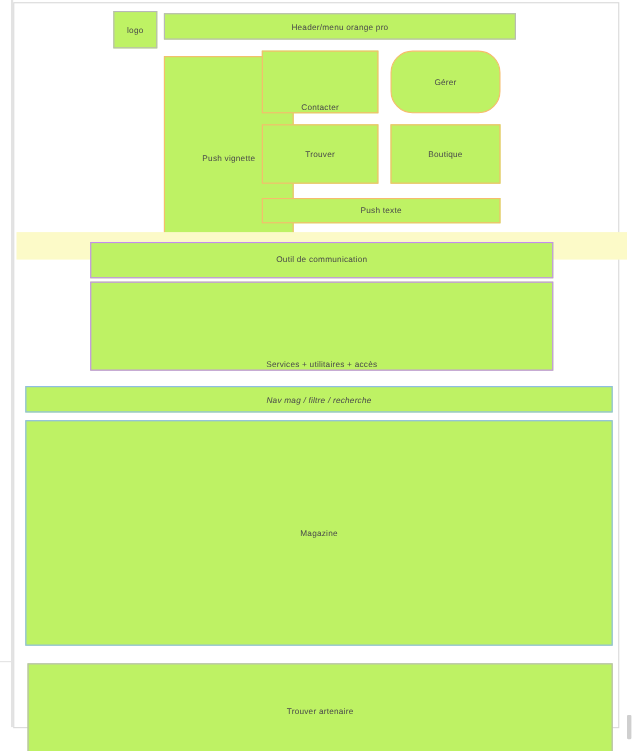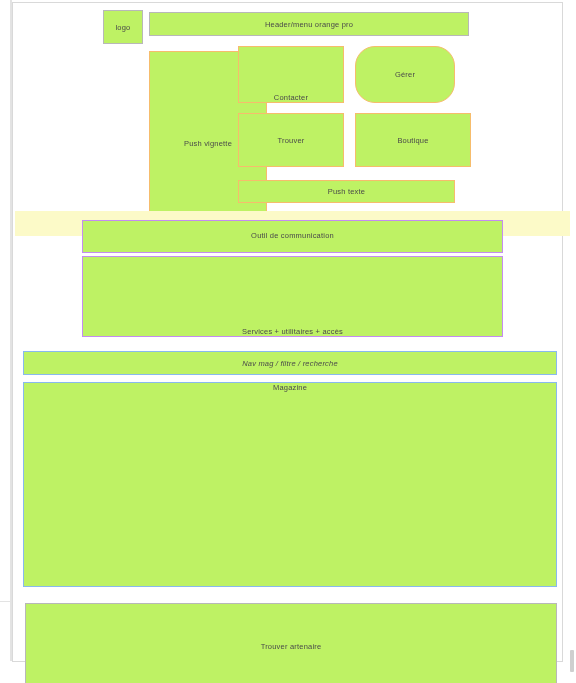--- a/index.html
+++ b/index.html
@@ -106,21 +106,21 @@
   </div>
 
   <div class="block b-orange" style="left:355px; top:46px; width:100px; height:57px;border-radius:20px;">
     <span class="lbl">Gérer</span>
   </div>
 
   <div class="block b-orange" style="left:238px; top:113px; width:106px; height:54px;">
     <span class="lbl">Trouver</span>
   </div>
 
-  <div class="block b-orange" style="left:355px; top:113px; width:116px; height:54px;">
+  <div class="block b-orange" style="left:355px; top:113px; width:100px; height:54px;">
     <span class="lbl">Boutique</span>
   </div>
 
   <div class="block b-orange" style="left:238px; top:180px; width:217px; height:23px;text-align:center;">
     <span class="lbl">Push texte</span>
   </div>
 
   <div class="band" style="left:15px; top:211px; width:555px; height:25px;"></div>
 
   <div class="block b-purple label-top" style="left:82px; top:220px; width:421px; height:33px;">
@@ -129,20 +129,20 @@
 
   <div class="block b-purple" style="left:82px; top:256px; width:421px; height:81px;">
     <span class="lbl">Services + utilitaires + accès</span>
   </div>
 
   <div class="block b-blue" style="left:23px; top:351px; width:534px; height:24px;font-style:italic;">
     <span class="lbl">Nav mag / filtre / recherche</span>
   </div>
 
   <div class="block b-blue label-upper" style="left:23px; top:382px; width:534px; height:205px;">
-    <span class="lbl" style="">Magazine</span>
+    <span class="lbl" style="margin-top:97px;">Magazine</span>
   </div>
 
   <div class="block b-grey label-upper" style="left:25px; top:603px; width:532px; height:92px;">
     <span class="lbl" style="margin-top:38px;">Trouver artenaire</span>
   </div>
 
 </div>
 
 </body></html>

